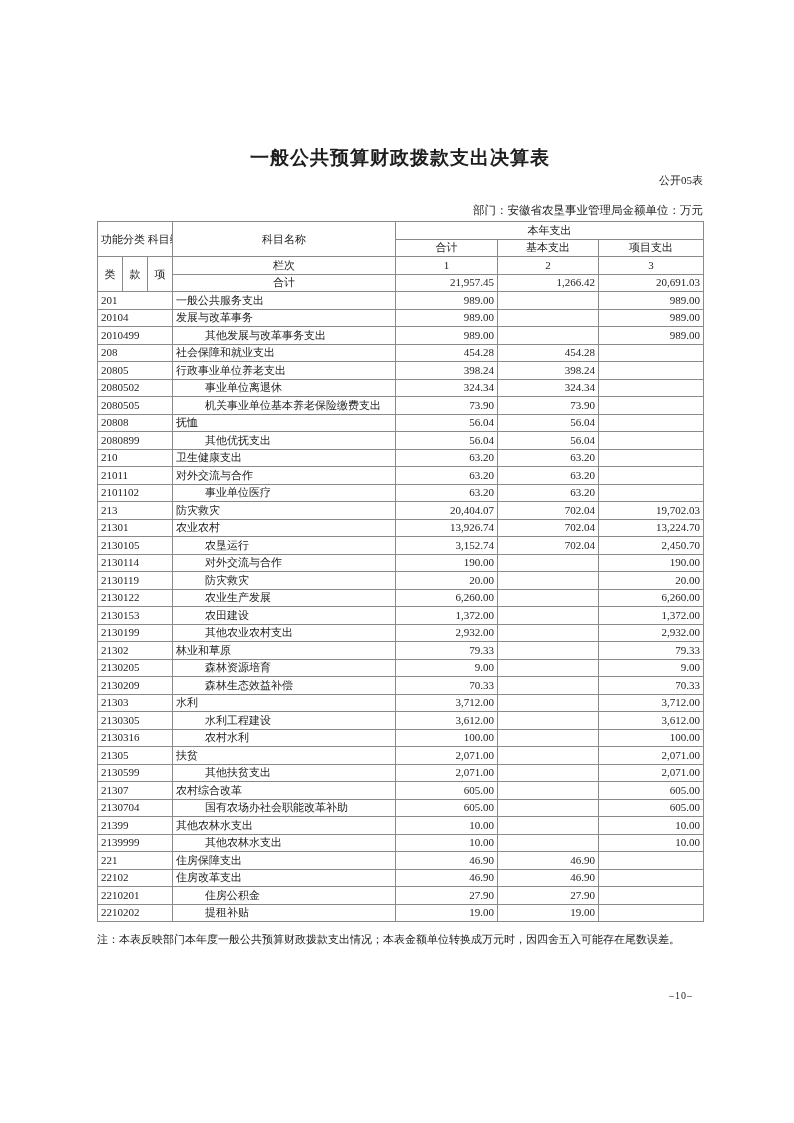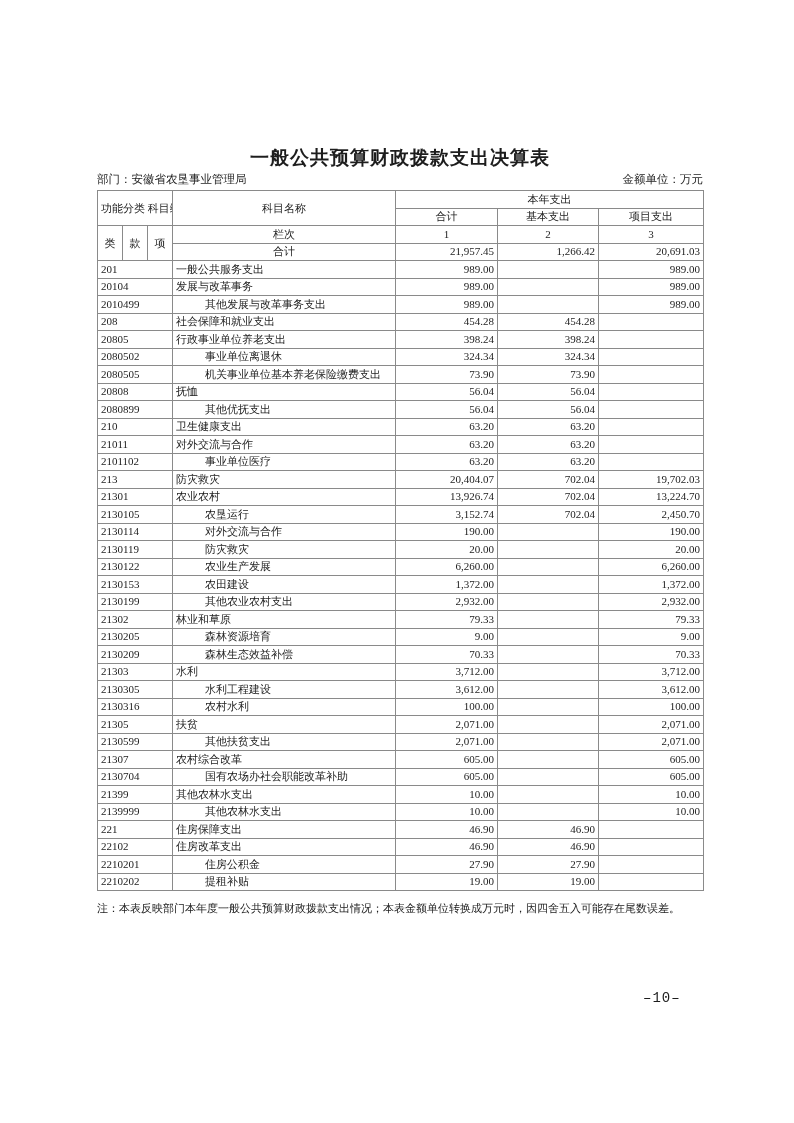--- a/index.html
+++ b/index.html
@@ -28,24 +28,24 @@
     white-space: nowrap;
   }
   .form-tag {
     text-align: right;
     font-size: 11px;
     line-height: 13px;
     margin-top: 4px;
   }
   .meta {
     display: flex;
-    justify-content: space-between;
+    justify-content: flex-end;
     font-size: 11.5px;
     line-height: 14px;
-    margin-top: 2px;
+    margin-top: 16px;
   }
   table.budget {
     border-collapse: collapse;
     table-layout: fixed;
     width: 606px;
     margin-top: 4px;
   }
   table.budget td {
     border: 1px solid #8a8a8a;
     font-size: 11px;
@@ -62,34 +62,34 @@
   td.name.indent { padding-left: 32px; }
   td.prewrap { white-space: pre-line; text-align: center; }
   .note {
     font-size: 11px;
     line-height: 14px;
     margin-top: 10px;
     white-space: nowrap;
   }
   .pagenum {
     position: absolute;
-    left: 643px;
+    left: 669px;
     top: 990px;
-    font-size: 14px;
+    font-size: 10px;
     letter-spacing: 1px;
-    font-family: Liberation Mono, monospace;
   }
 </style>
 </head>
 <body>
 
 <div class="page">
   <div class="sheet">
 
     <div class="title">一般公共预算财政拨款支出决算表</div>
+    <div class="form-tag">公开05表</div>
 
     <div class="meta">
       <span>部门：安徽省农垦事业管理局</span>
       <span>金额单位：万元</span>
     </div>
 
     <table class="budget">
       <colgroup>
         <col style="width:25px">
           <col style="width:25px">

